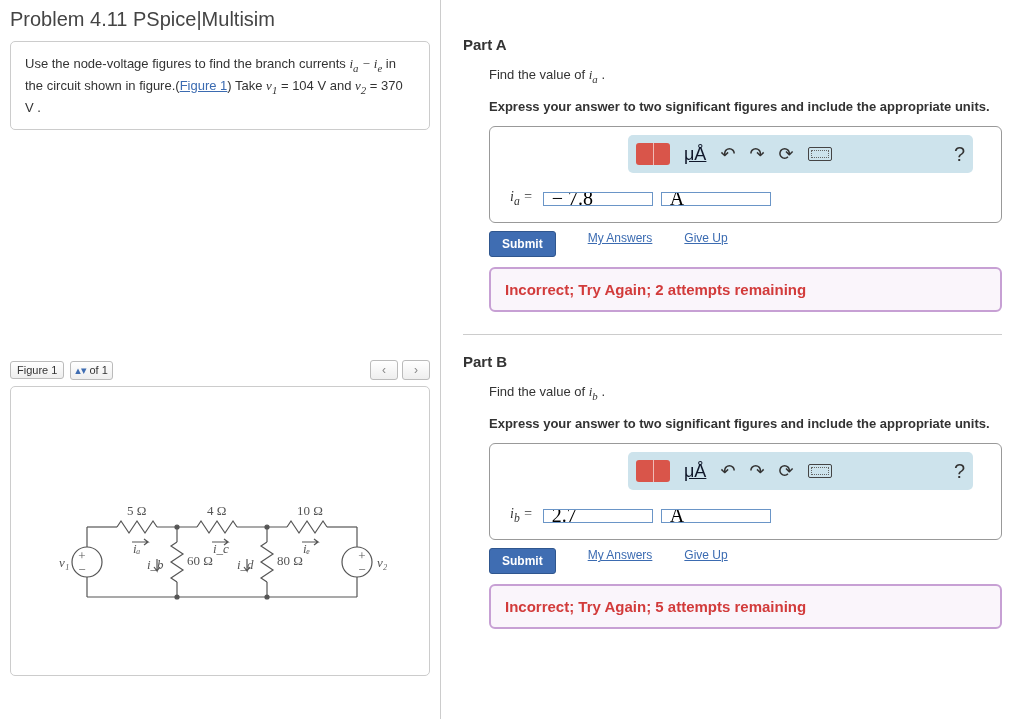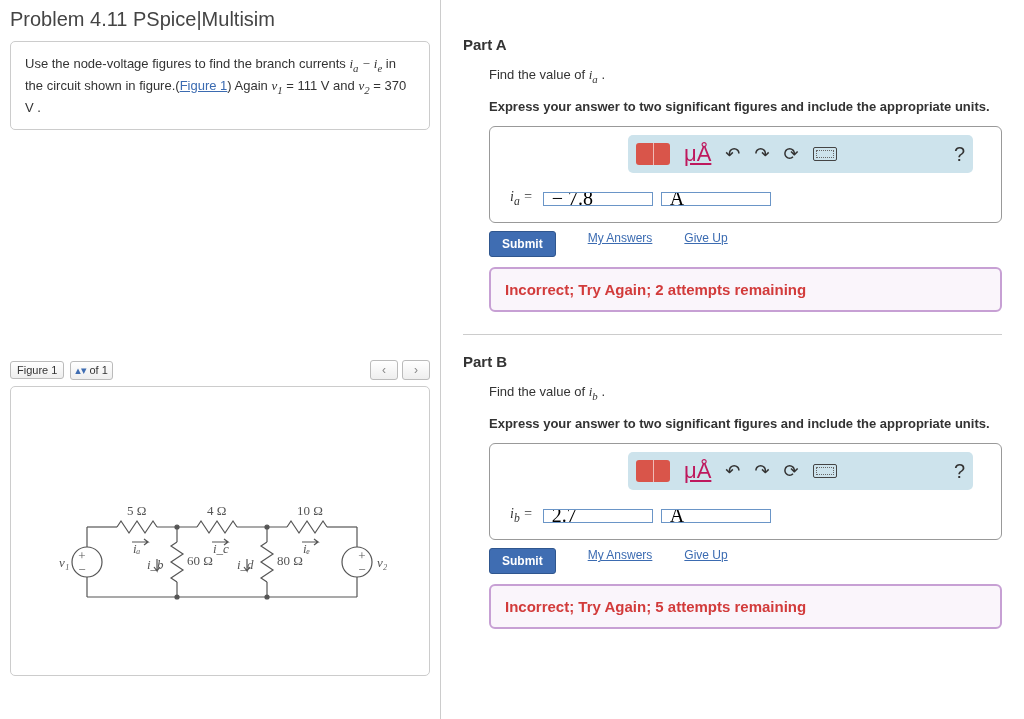--- a/index.html
+++ b/index.html
@@ -60,21 +60,21 @@
   }
   .tb-icon {
     display: inline-flex; align-items: center; justify-content: center;
     color: #333; font-size: 18px;
   }
   .tb-split {
     width: 34px; height: 22px; background: #d9554a; border-radius: 3px; display: inline-flex;
   }
   .tb-split div { flex: 1; }
   .tb-split .a { border-right: 1px solid rgba(255,255,255,.6); }
-  .tb-units { font-size: 22px; color: #be185d; text-decoration: underline; }
+  .tb-units { font-size: 18px; color: #0f172a; text-decoration: underline; }
   .tb-q { font-size: 20px; color: #333; margin-left: auto; }
   .answer-line { display: flex; align-items: center; gap: 8px; margin: 16px 0 6px 12px; }
   .answer-line .eq { font-style: italic; font-size: 14px; margin-right: 2px; font-family: Liberation Serif, serif; }
   .answer-input {
     border: 1px solid #6a95c7; height: 14px; font-size: 20px; padding: 2px 8px; font-family: 'Times New Roman', serif;
   }
   .val-input { width: 110px; }
   .unit-input { width: 110px; }
   .actions { display: flex; align-items: flex-start; gap: 32px; margin-bottom: 10px; }
   .submit-btn {
@@ -97,21 +97,21 @@
 </style>
 </head>
 <body>
 
 <div class="left-col">
   <div class="problem-title">Problem 4.11 PSpice|Multisim</div>
 
   <div class="problem-box">
     <span>Use the node-voltage figures to find the branch currents </span>
     <span class="mini-sub">i<sub>a</sub>&nbsp;−&nbsp;i<sub>e</sub></span>
-    <span> in the circuit shown in figure.(</span><span class="link">Figure 1</span><span>) Again </span><span class="mini-sub">v<sub>1</sub></span><span> = 111 </span><span>V</span><span> and </span><span class="mini-sub">v<sub>2</sub></span><span> = 370 </span><span>V</span><span> .</span>
+    <span> in the circuit shown in figure.(</span><span class="link">Figure 1</span><span>) Take </span><span class="mini-sub">v<sub>1</sub></span><span> = 104 </span><span>V</span><span> and </span><span class="mini-sub">v<sub>2</sub></span><span> = 370 </span><span>V</span><span> .</span>
   </div>
 
   <div class="figure-nav">
     <div class="figure-nav-left">
       <span class="figure-nav-btn">Figure 1</span>
       <span class="figure-nav-sel">
         <span style="color:#3f6db2">▴▾</span>
         <span>of 1</span>
       </span>
     </div>

